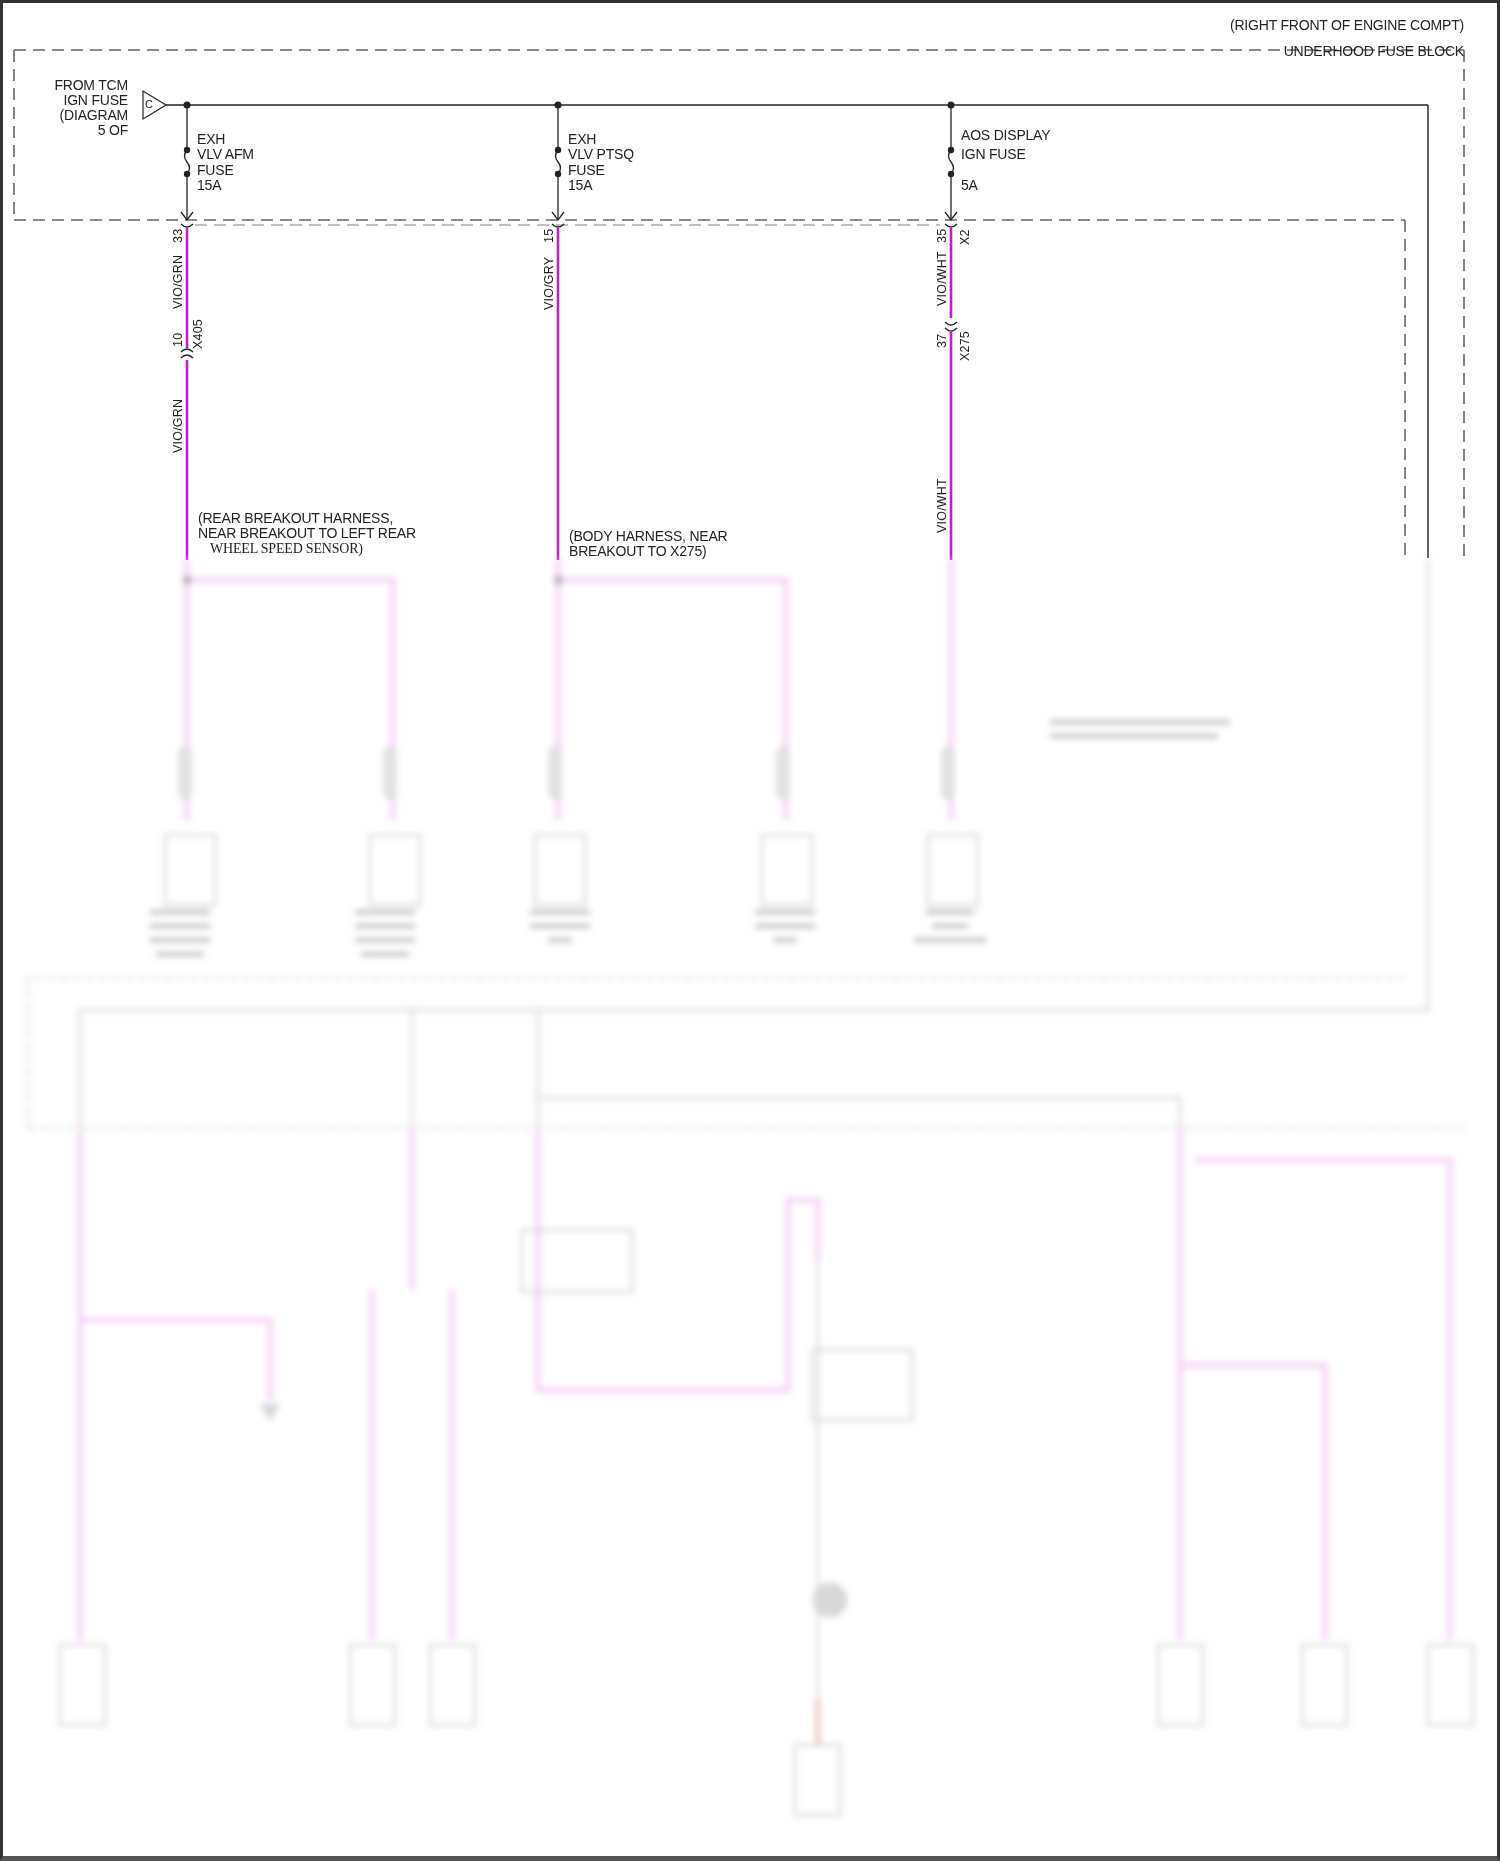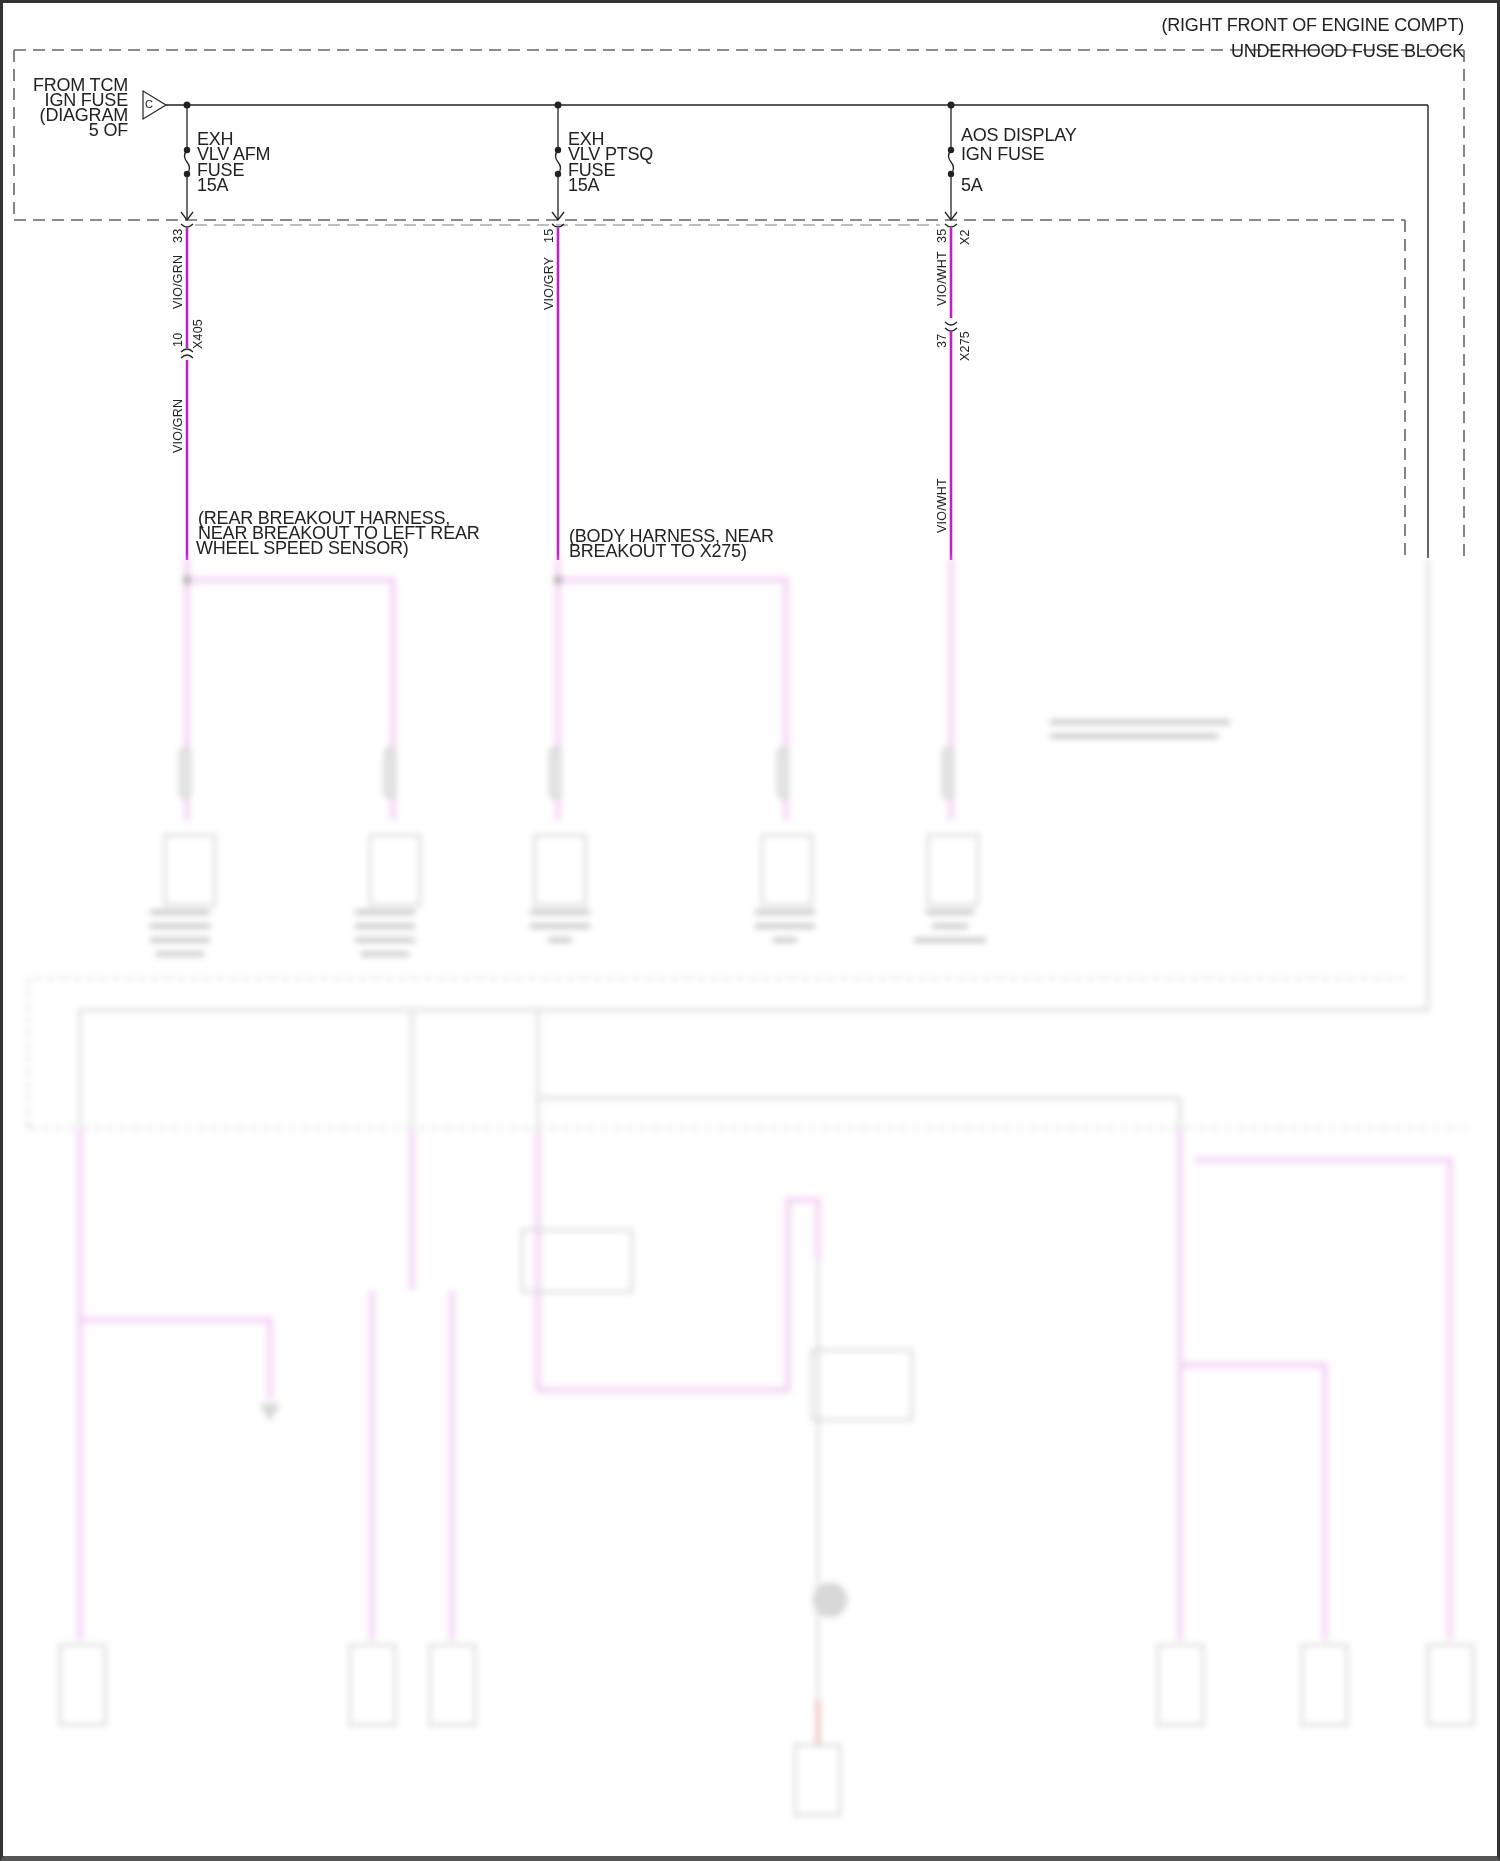--- a/index.html
+++ b/index.html
@@ -1,20 +1,20 @@
 <!DOCTYPE html>
 <html><head>
 <meta charset="utf-8">
 <style>
   html, body { margin: 0; padding: 0; background: #ffffff; }
   body { width: 1500px; height: 1861px; position: relative; overflow: hidden;
          font-family: "Liberation Sans", sans-serif; color: #222; }
   .frame { position: absolute; left: 0; top: 0; width: 1500px; height: 1861px;
            box-sizing: border-box; border: 3px solid #333; border-bottom: 5px solid #555; }
-  .txt { position: absolute; font-size: 18px; line-height: 15.5px; white-space: nowrap;
+  .txt { position: absolute; font-size: 14px; line-height: 15.5px; white-space: nowrap;
          letter-spacing: -0.2px; }
   .txt.right { text-align: right; }
   .vtxt { position: absolute; font-size: 12.5px; white-space: nowrap; transform-origin: 0 0;
           transform: rotate(-90deg); letter-spacing: 0.2px; }
   svg.diagram { position: absolute; left: 0; top: 0; }
   .blurred { position: absolute; left: 0; top: 558px; width: 1500px; height: 1303px;
              filter: blur(3px); opacity: 0.75; }
   .blurtxt { position: absolute; font-size: 12px; line-height: 14px; color: #777;
              text-align: center; white-space: nowrap; }
 </style>
@@ -109,21 +109,21 @@
 <div class="txt" style="left:961px; top:147px;">IGN FUSE</div>
 <div class="txt" style="left:961px; top:178px;">5A</div>
 
 <div class="vtxt" style="left:171px; top:243px;">33</div>
 <div class="vtxt" style="left:171px; top:309px;">VIO/GRN</div>
 <div class="vtxt" style="left:171px; top:347px;">10</div>
 <div class="vtxt" style="left:191px; top:349px;">X405</div>
 <div class="vtxt" style="left:171px; top:453px;">VIO/GRN</div>
 <div class="txt" style="left:198px; top:511px;">(REAR BREAKOUT HARNESS,</div>
 <div class="txt" style="left:198px; top:526px;">NEAR BREAKOUT TO LEFT REAR</div>
-<div class="txt" style="left:196px; top:541px;">WHEEL SPEED SENSOR)</div>
+<div class="txt" style="left:210px; top:541px;font-family:Liberation Serif, serif;">WHEEL SPEED SENSOR)</div>
 
 <div class="vtxt" style="left:542px; top:243px;">15</div>
 <div class="vtxt" style="left:542px; top:310px;">VIO/GRY</div>
 <div class="txt" style="left:569px; top:529px;">(BODY HARNESS, NEAR</div>
 <div class="txt" style="left:569px; top:544px;">BREAKOUT TO X275)</div>
 
 <div class="vtxt" style="left:935px; top:243px;">35</div>
 <div class="vtxt" style="left:958px; top:245px;">X2</div>
 <div class="vtxt" style="left:935px; top:306px;">VIO/WHT</div>
 <div class="vtxt" style="left:935px; top:348px;">37</div>

